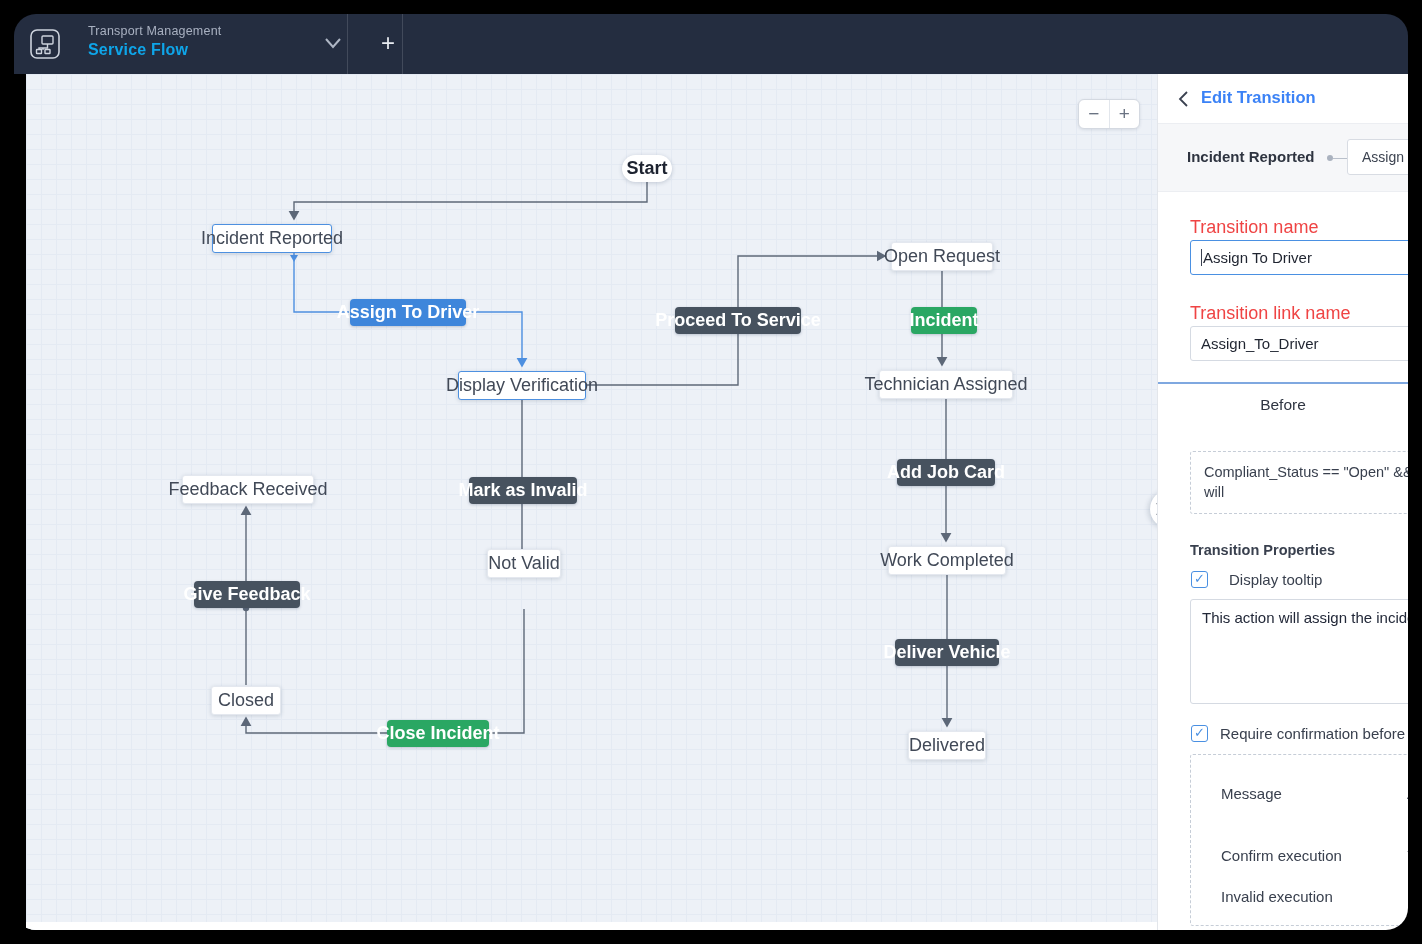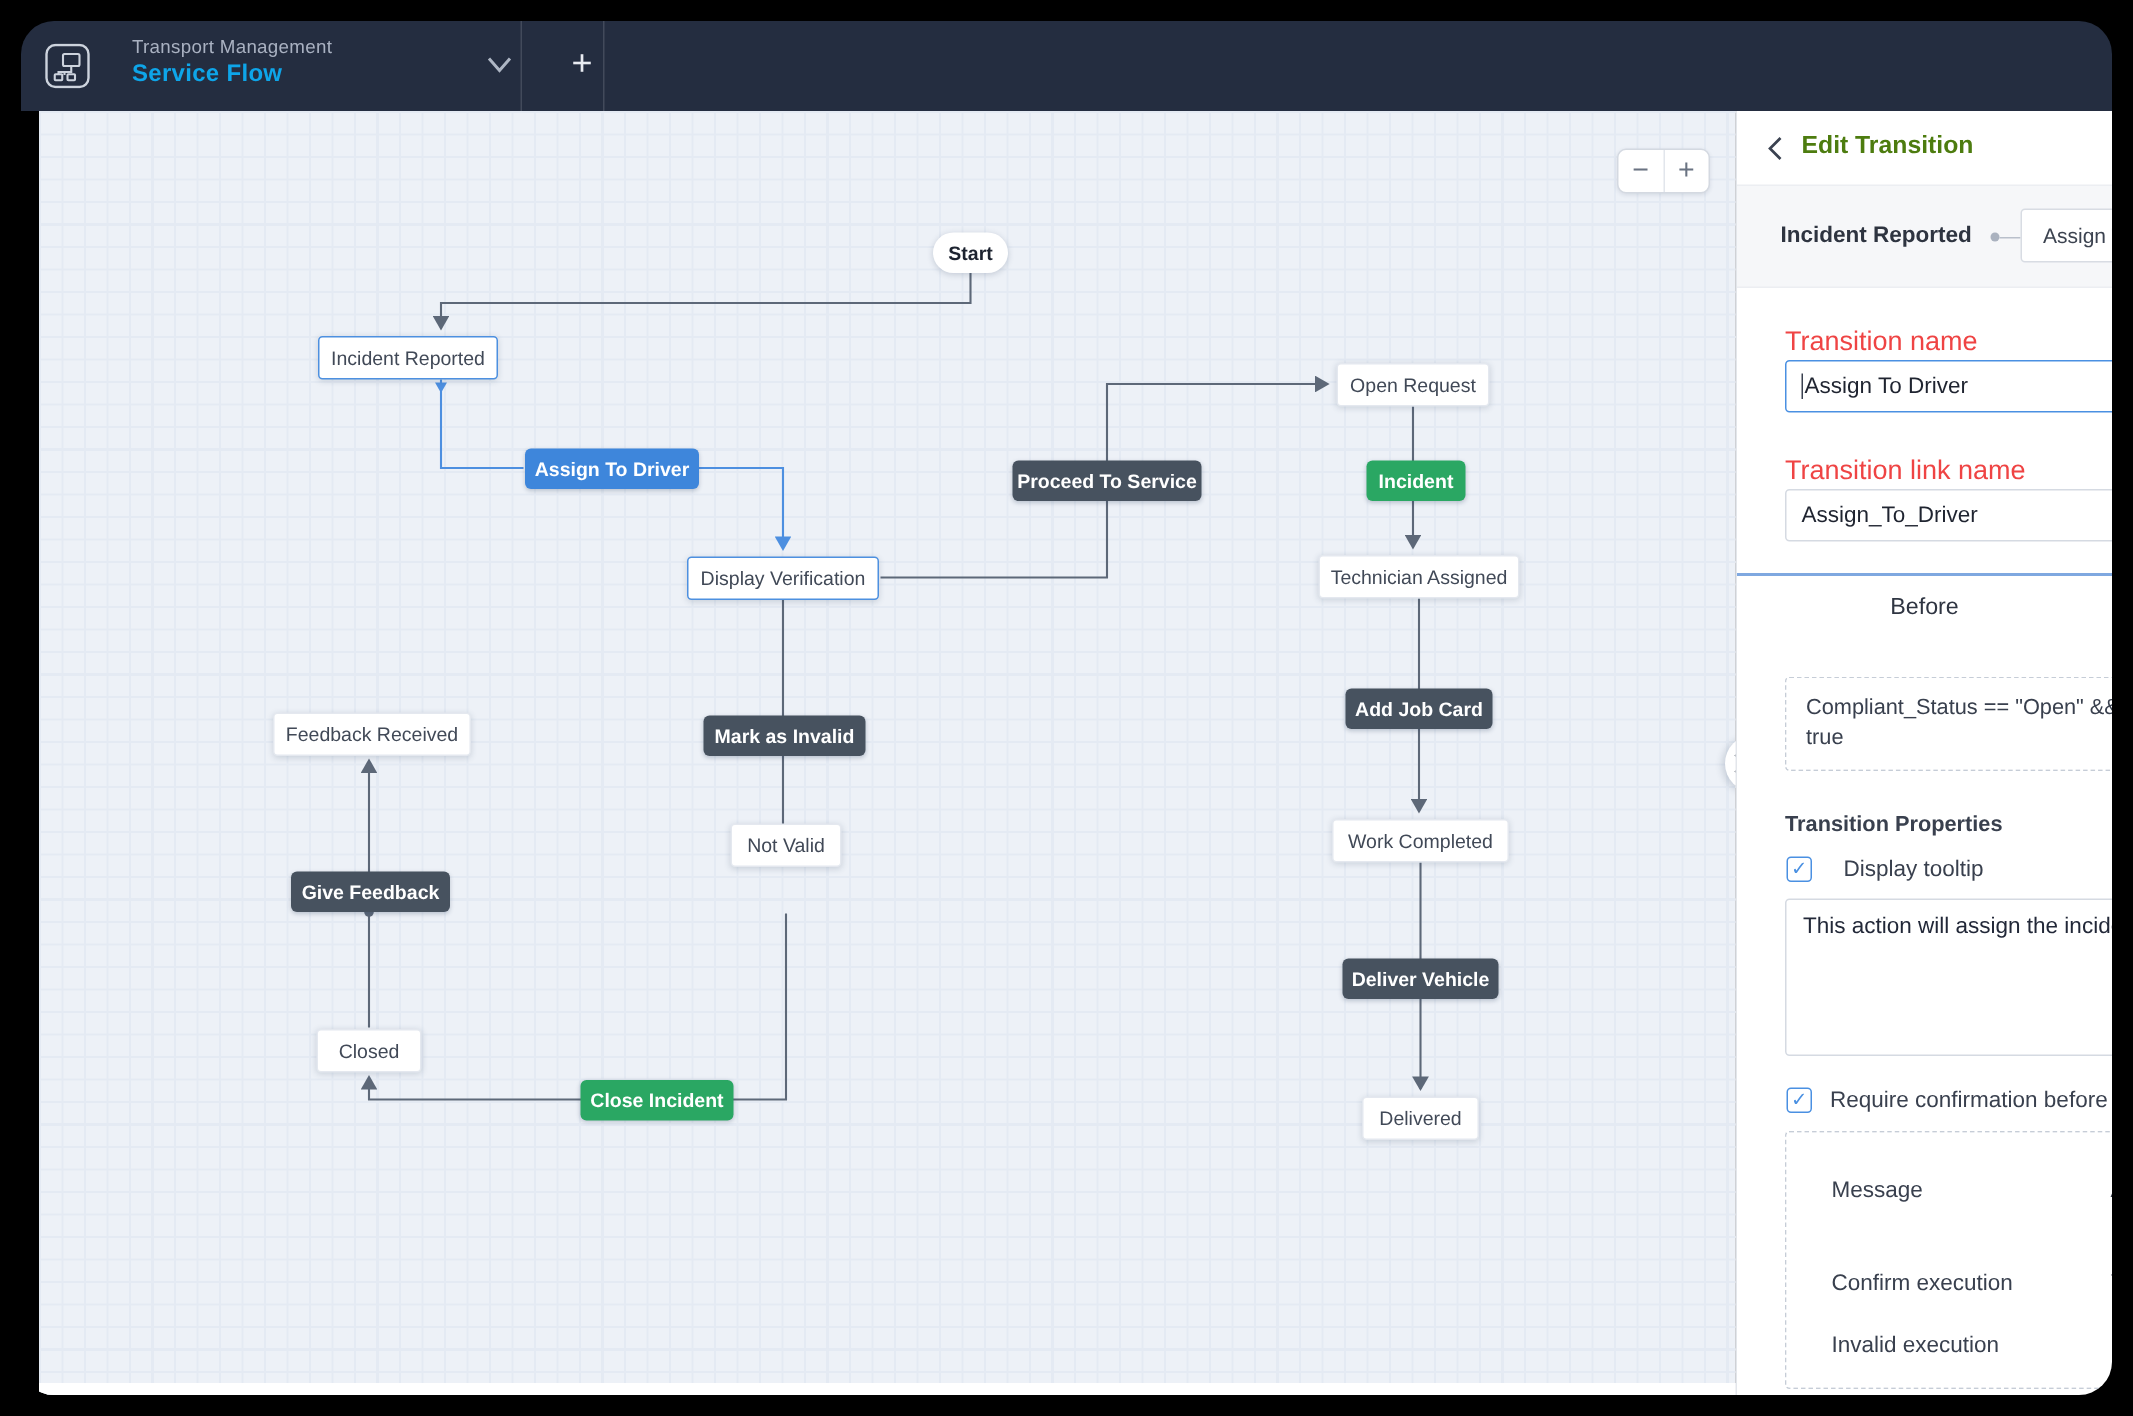--- a/index.html
+++ b/index.html
@@ -26,21 +26,21 @@
       linear-gradient(#e4eaf3 1px, transparent 1px),
       linear-gradient(90deg, #e4eaf3 1px, transparent 1px),
       linear-gradient(#dbe3ee 1px, transparent 1px),
       linear-gradient(90deg, #dbe3ee 1px, transparent 1px);
     background-size:15px 15px, 15px 15px, 75px 75px, 75px 75px; }
   #edges { position:absolute; left:0; top:0; width:1131px; height:856px; }
   .edge-gray { fill:none; stroke:#5d6878; stroke-width:1.4; }
   .edge-blue { fill:none; stroke:#4d8fe0; stroke-width:1.4; }
 
   .node { position:absolute; display:flex; align-items:center; justify-content:center;
-    font-size:13px; white-space:nowrap; border-radius:3px; cursor:pointer; }
+    font-size:18px; white-space:nowrap; border-radius:3px; cursor:pointer; }
   .node.state { background:#fff; color:#414957; border:1px solid #e4e8ef;
     box-shadow:0 1px 4px rgba(40,60,90,.18); }
   .node.state-selected { background:#fff; color:#414957; border:1.5px solid #4d90e0;
     box-shadow:0 1px 4px rgba(40,60,90,.18); }
   .node.start { background:#fff; color:#1d2330; font-weight:700; border-radius:14px;
     box-shadow:0 1px 4px rgba(40,60,90,.22); }
   .node.t-blue { background:#3e86db; color:#fff; font-weight:600; border-radius:4px;
     box-shadow:0 1px 3px rgba(40,60,90,.25); }
   .node.t-green { background:#2aa763; color:#fff; font-weight:600; border-radius:4px;
     box-shadow:0 1px 3px rgba(40,60,90,.25); }
@@ -61,21 +61,21 @@
   #collapse { position:absolute; left:1124px; top:416px; width:19px; height:38px;
     background:#fff; border-radius:19px 0 0 19px; box-shadow:-2px 1px 5px rgba(40,60,90,.18); }
   #collapse svg { position:absolute; left:5px; top:12px; }
 
   
   #panel { position:absolute; left:1143px; top:60px; width:251px; height:856px;
     background:#fff; border-left:1px solid #e3e6eb; }
   #panel-header { position:absolute; left:0; top:0; width:100%; height:50px;
     border-bottom:1px solid #eceef2; }
   #back-icon { position:absolute; left:20px; top:16px; cursor:pointer; }
-  #panel-title { position:absolute; left:43px; top:14px; font-size:16.5px; font-weight:700; color:#4d7c0f; }
+  #panel-title { position:absolute; left:43px; top:14px; font-size:16.5px; font-weight:700; color:#3b82f6; }
 
   #source-strip { position:absolute; left:0; top:50px; width:100%; height:68px;
     background:#f6f7f9; border-bottom:1px solid #eceef2; }
   #source-state { position:absolute; left:29px; top:24px; font-size:15px; font-weight:700; color:#2e3440; white-space:nowrap; }
   #strip-dot { position:absolute; left:169px; top:31px; width:6px; height:6px; border-radius:50%; background:#aab2bf; }
   #strip-line { position:absolute; left:175px; top:34px; width:14px; height:1px; background:#b9c0cb; }
   #transition-chip { position:absolute; left:189px; top:15px; width:110px; height:36px; background:#fff;
     border:1px solid #d8dce3; border-radius:3px; font-size:14px; color:#3c4350;
     display:flex; align-items:center; padding-left:14px; white-space:nowrap; overflow:hidden; }
 
@@ -228,21 +228,21 @@
     <div class="fld-input" style="top:252px">
         <span>Assign_To_Driver</span>
       </div>
 
     <div id="before-section">
       <div id="tab-before">Before</div>
     </div>
 
     <div id="criteria-box">
       <div>Compliant_Status == "Open" &amp;&amp;</div>
-      <div>true</div>
+      <div>will</div>
     </div>
 
     <div id="props-title">Transition Properties</div>
 
     <div class="checkbox" style="left:33px; top:497px">✓</div>
     <div class="chk-label" style="left:71px; top:497px">Display tooltip</div>
 
     <div id="tooltip-box">
       <div>This action will assign the incident</div>
     </div>

